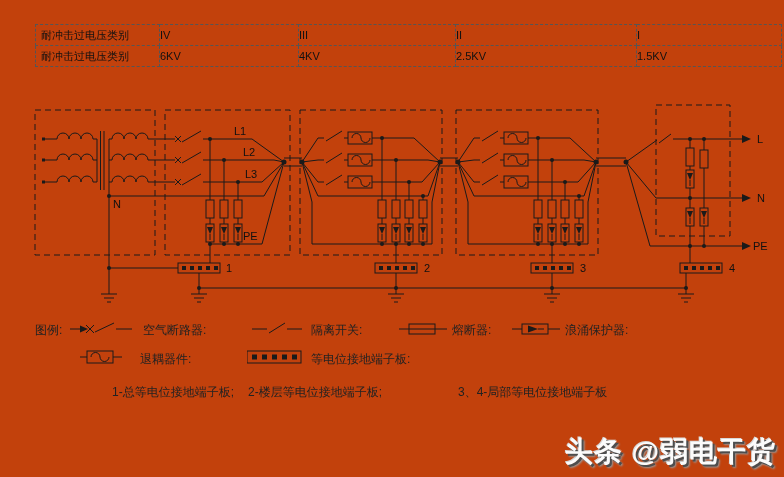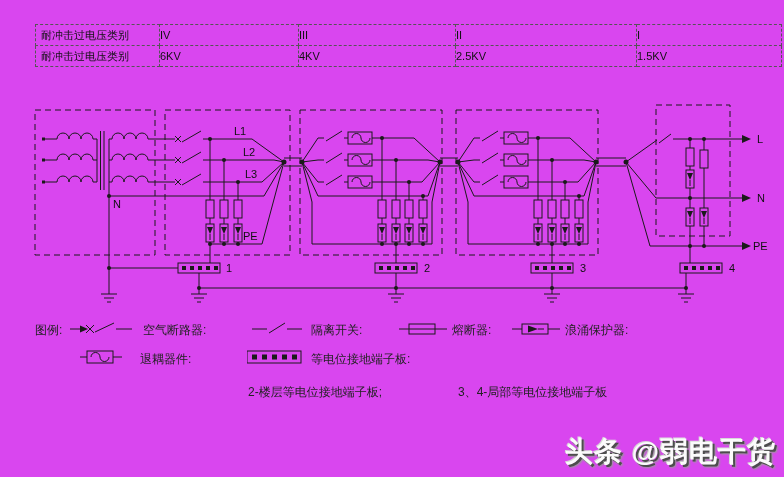--- a/index.html
+++ b/index.html
@@ -1,16 +1,16 @@
 <!DOCTYPE html>
 <html><head>
 <meta charset="utf-8">
 <style>
   html,body{margin:0;padding:0;background:#fff;}
-  .stage{position:relative;width:784px;height:477px;background:#d946ef;overflow:hidden;
+  .stage{position:relative;width:784px;height:477px;background:#c2410c;overflow:hidden;
          font-family:"Liberation Sans",sans-serif;color:#111;}
   
   .vtable{position:absolute;left:35px;top:24px;width:746px;border-collapse:collapse;
           table-layout:fixed;font-size:11px;color:#111;}
   .vtable td{border:1px dashed #555;height:20px;padding:0;overflow:hidden;white-space:nowrap;}
   .vtable td.lbl{text-align:left;padding-left:5px;}
   .vtable col.c1{width:124px}.vtable col.c2{width:139px}.vtable col.c3{width:157px}
   .vtable col.c4{width:181px}.vtable col.c5{width:145px}
   
   #schematic{position:absolute;left:0;top:98px;}
@@ -382,17 +382,18 @@
   <svg class="sym" style="left:247px;top:350px" width="56" height="14">
     <rect x="0" y="1" width="54" height="12"></rect>
     <rect class="fill" x="5" y="4.5" width="5" height="5"></rect>
       <rect class="fill" x="15" y="4.5" width="5" height="5"></rect>
     <rect class="fill" x="25" y="4.5" width="5" height="5"></rect>
       <rect class="fill" x="35" y="4.5" width="5" height="5"></rect>
     <rect class="fill" x="45" y="4.5" width="5" height="5"></rect>
   </svg>
   <span class="lg" style="left:311px;top:351px">等电位接地端子板:</span>
 
+  <span class="lg" style="left:112px;top:384px">1-总等电位接地端子板;</span>
   <span class="lg" style="left:248px;top:384px">2-楼层等电位接地端子板;</span>
   <span class="lg" style="left:458px;top:384px">3、4-局部等电位接地端子板</span>
 
   <div class="watermark">头条 @弱电干货</div>
 </div>
 
 </body></html>

